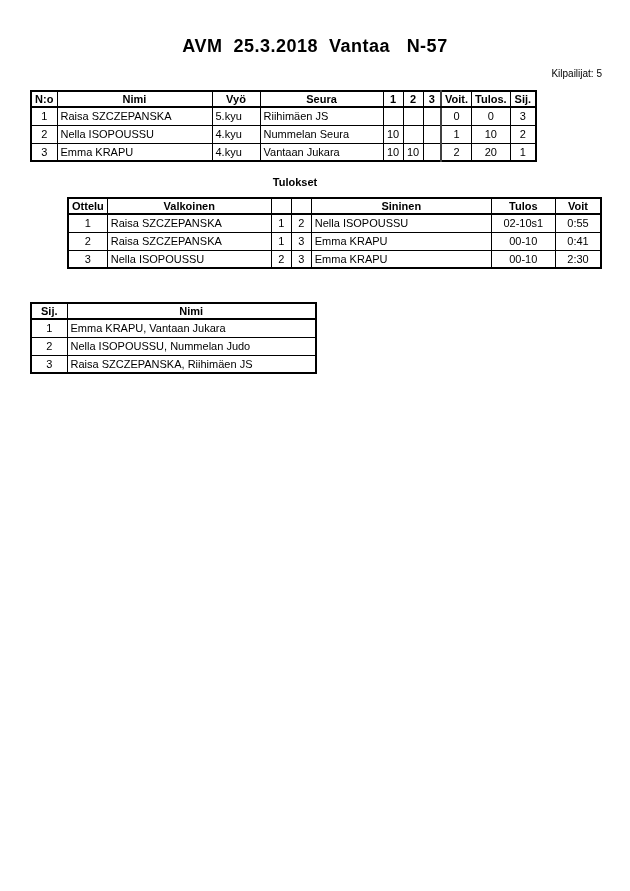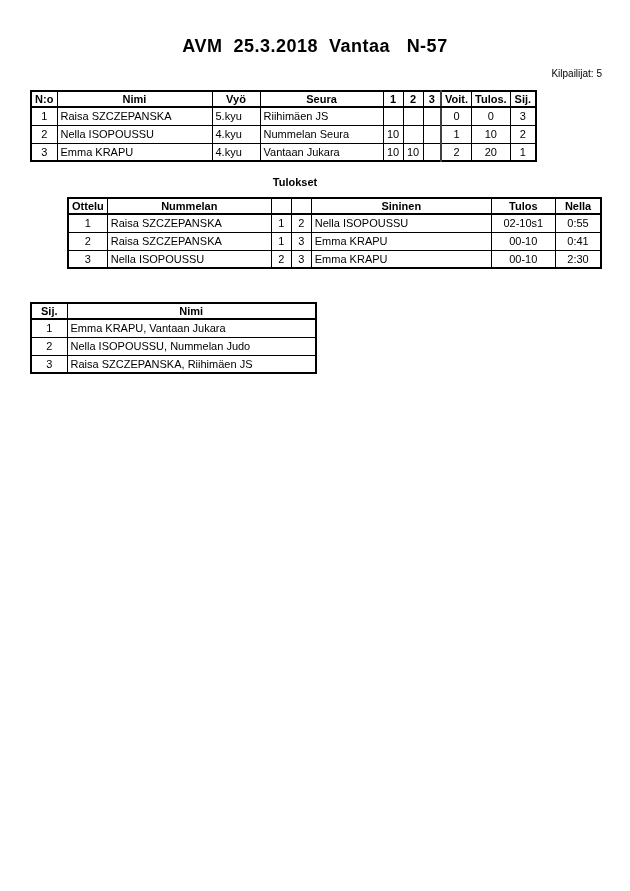--- a/index.html
+++ b/index.html
@@ -149,26 +149,26 @@
         <col style="width:164px">
         <col style="width:20px">
         <col style="width:20px">
       <col style="width:180px">
         <col style="width:64px">
         <col style="width:46px">
     </colgroup>
     <tbody>
         <tr>
       <th>Ottelu</th>
-      <th>Nummelan</th>
+      <th>Valkoinen</th>
       <th></th>
       <th></th>
       <th>Sininen</th>
       <th>Tulos</th>
-      <th>Nella</th>
+      <th>Voit</th>
     </tr>
     <tr>
       <td class="c">1</td>
       <td class="l">Raisa SZCZEPANSKA</td>
       <td class="c">1</td>
       <td class="c">2</td>
       <td class="l">Nella ISOPOUSSU</td>
       <td class="c">02-10s1</td>
       <td class="c">0:55</td>
     </tr>

